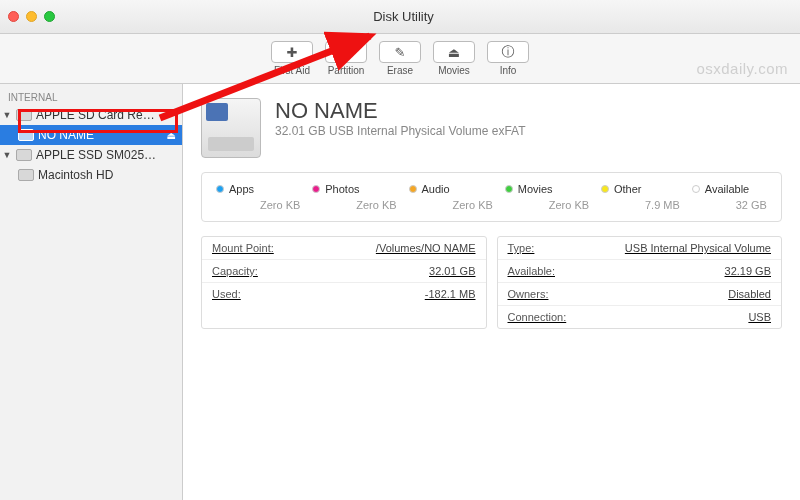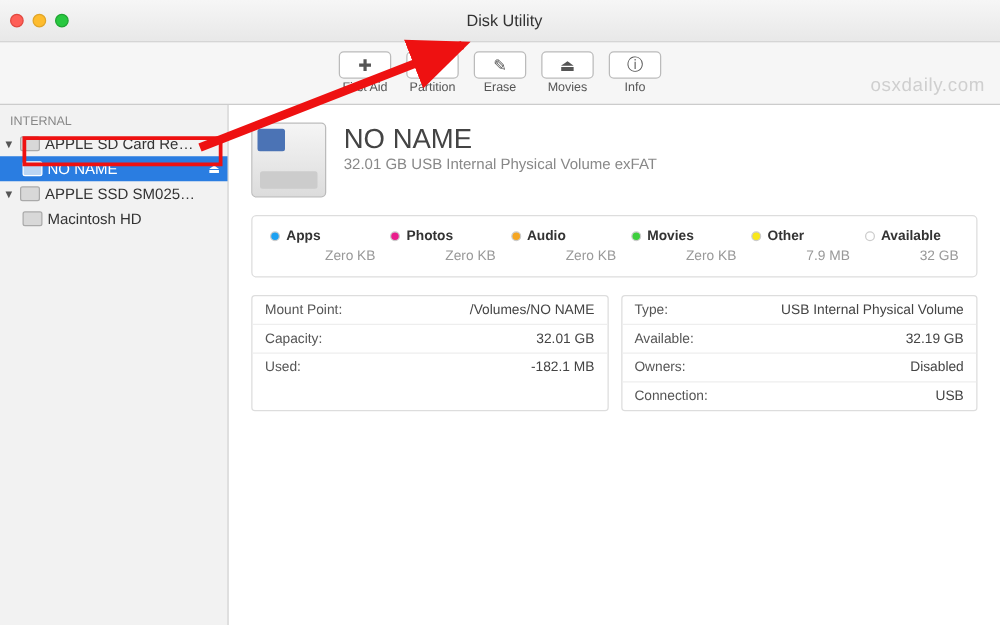--- a/index.html
+++ b/index.html
@@ -35,26 +35,26 @@
 .volico::before { content:""; position:absolute; top:4px; left:4px; width:22px; height:18px; background:#4b73b5; border-radius:2px; }
 .volico::after { content:""; position:absolute; bottom:6px; left:6px; right:6px; height:14px; background:#ccc; border-radius:2px; }
 .volname { font-size: 22px; color: #444; font-weight: 400; }
 .volsub { font-size: 12px; color: #888; margin-top: 0; }
 
 .panel { border: 1px solid #ddd; border-radius: 4px; padding: 10px 14px; margin-bottom: 14px; }
 .usage { display: flex; justify-content: space-between; }
 .ucol { display: flex; flex-direction: column; align-items: flex-start; font-size: 11px; }
 .ucol .hrow { display: flex; align-items: center; gap: 5px; margin-bottom: 4px; }
 .swatch { width: 8px; height: 8px; border-radius: 50%; }
-.ucol .cname { font-weight: 700; color: #333; }
+.ucol .cname { font-weight: 400; color: #333; }
 .ucol .cval { color: #999; margin-left: 44px; }
 
 .details { display: flex; gap: 10px; }
 .dcol { flex: 1; border: 1px solid #ddd; border-radius: 3px; }
-.drow { display: flex; justify-content: space-between; padding: 5px 10px; font-size: 11px; border-bottom: 1px solid #eee; }
+.drow { display: flex; justify-content: space-between; padding: 5px 10px; font-size: 11px; border-bottom: 1px solid #eee; text-decoration: underline; }
 .drow:last-child { border-bottom: none; }
 .drow .k { color: #555; }
 .drow .v { color: #444; }
 
 .watermark { position: absolute; top: 60px; right: 12px; font-size: 15px; color: #cfcfcf; font-weight: 400; letter-spacing: 0.5px; }
 
 .annot-box { position: absolute; border: 3px solid #e11; }
 .annot-arrow { position: absolute; pointer-events: none; }
 </style>
 </head>

